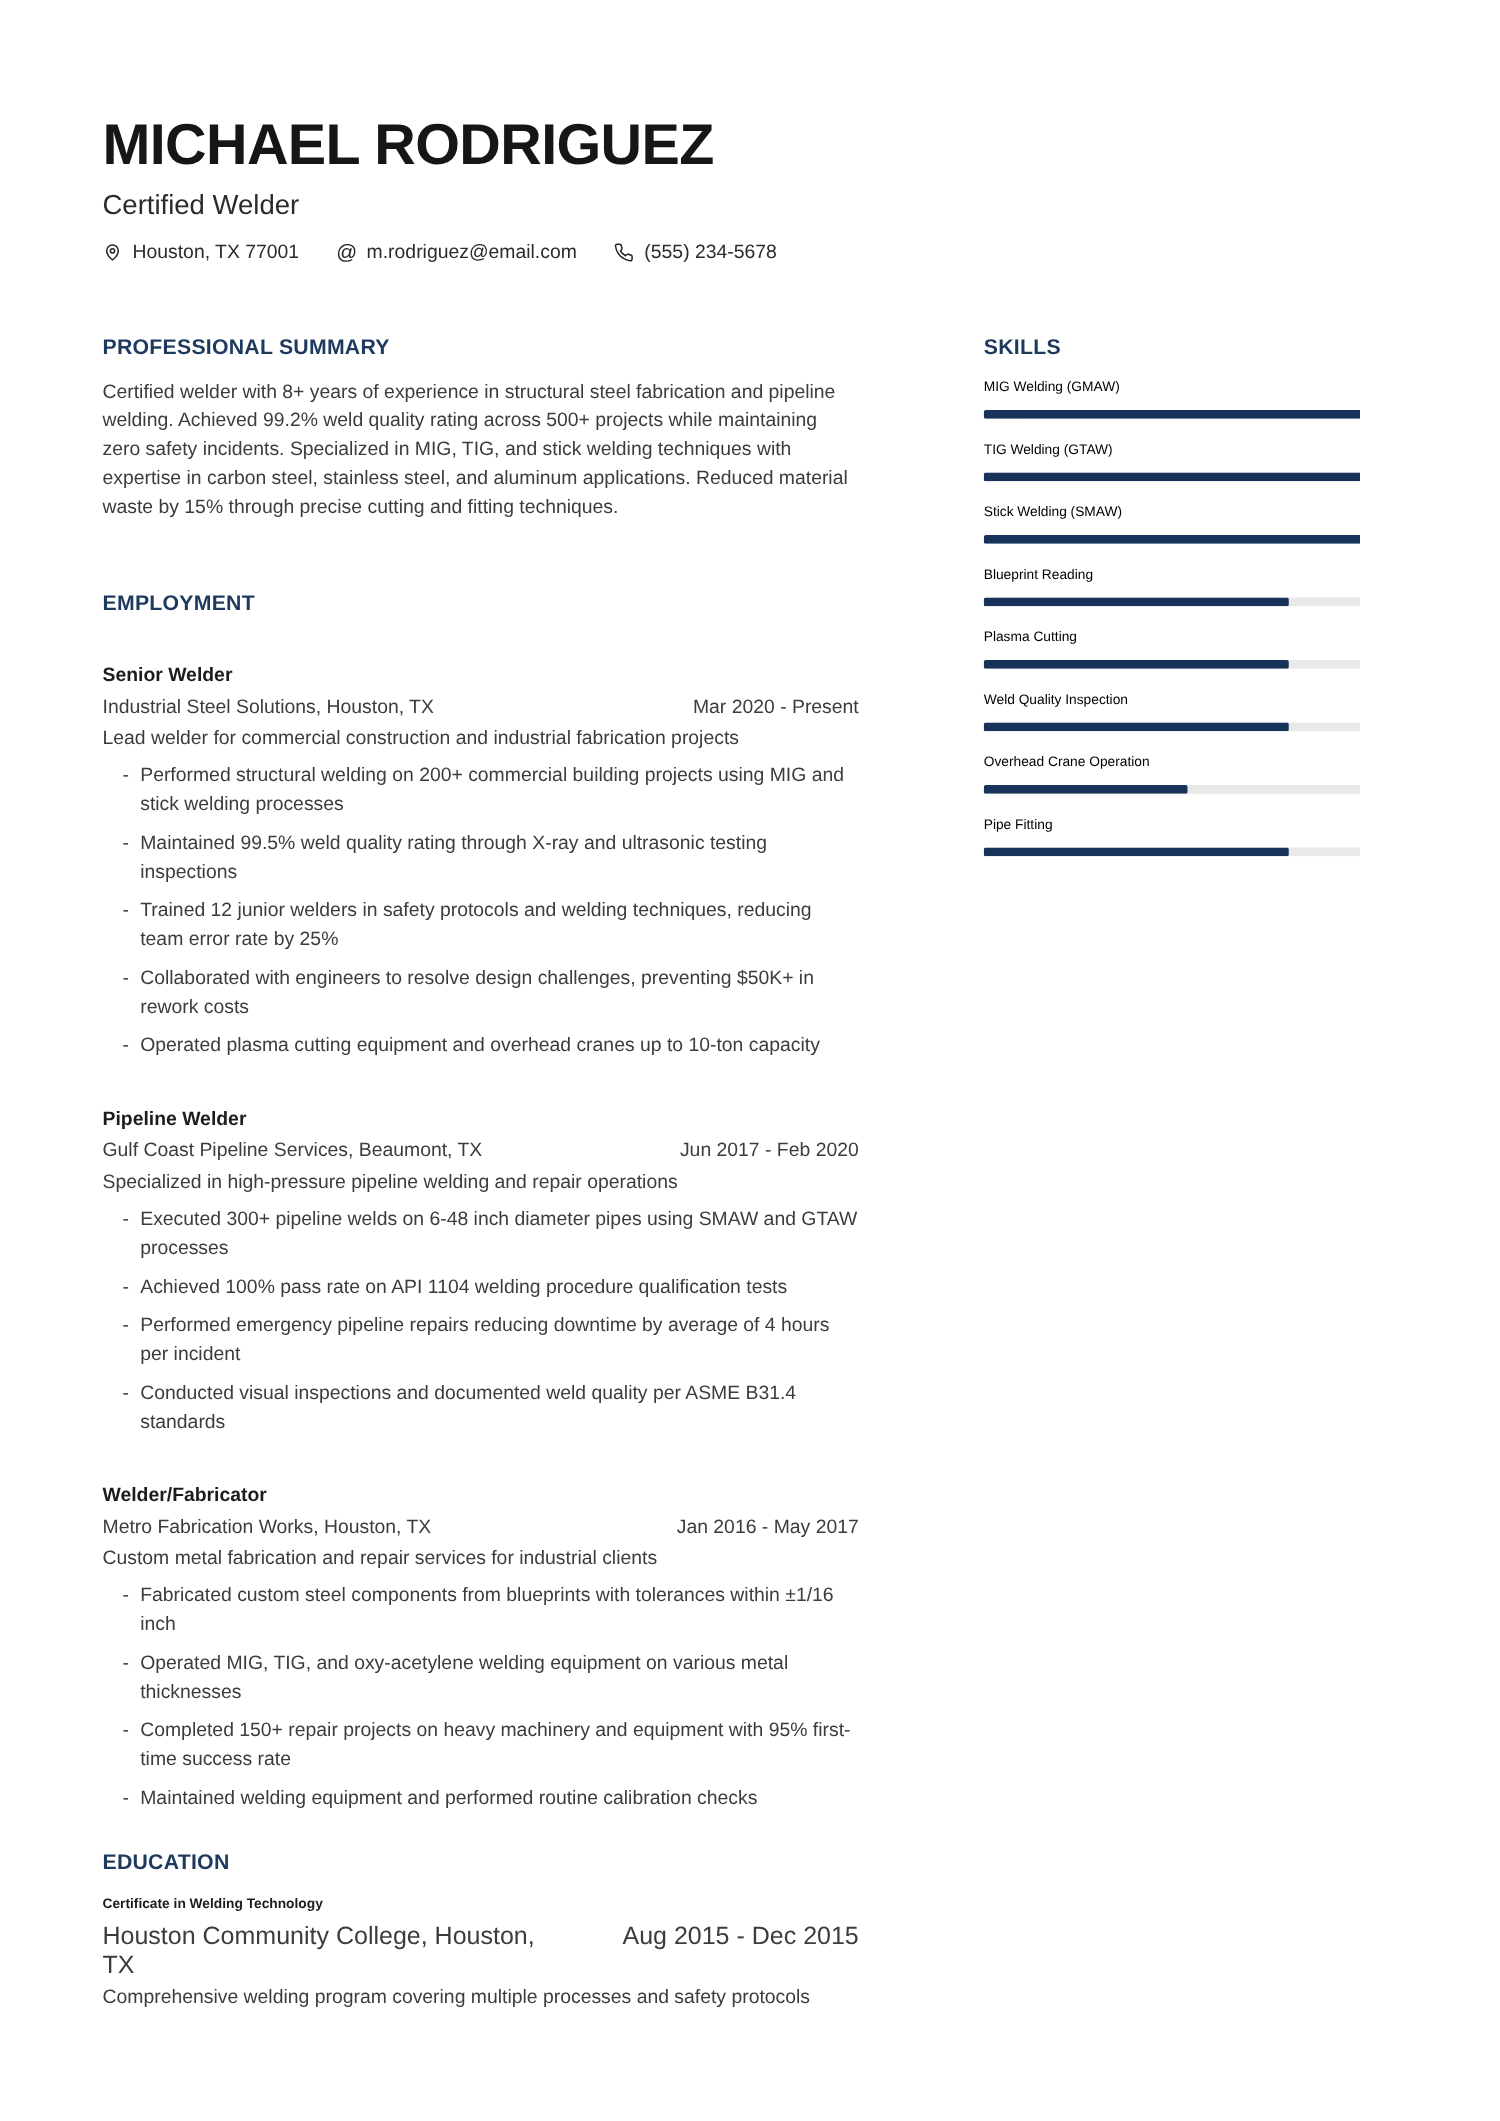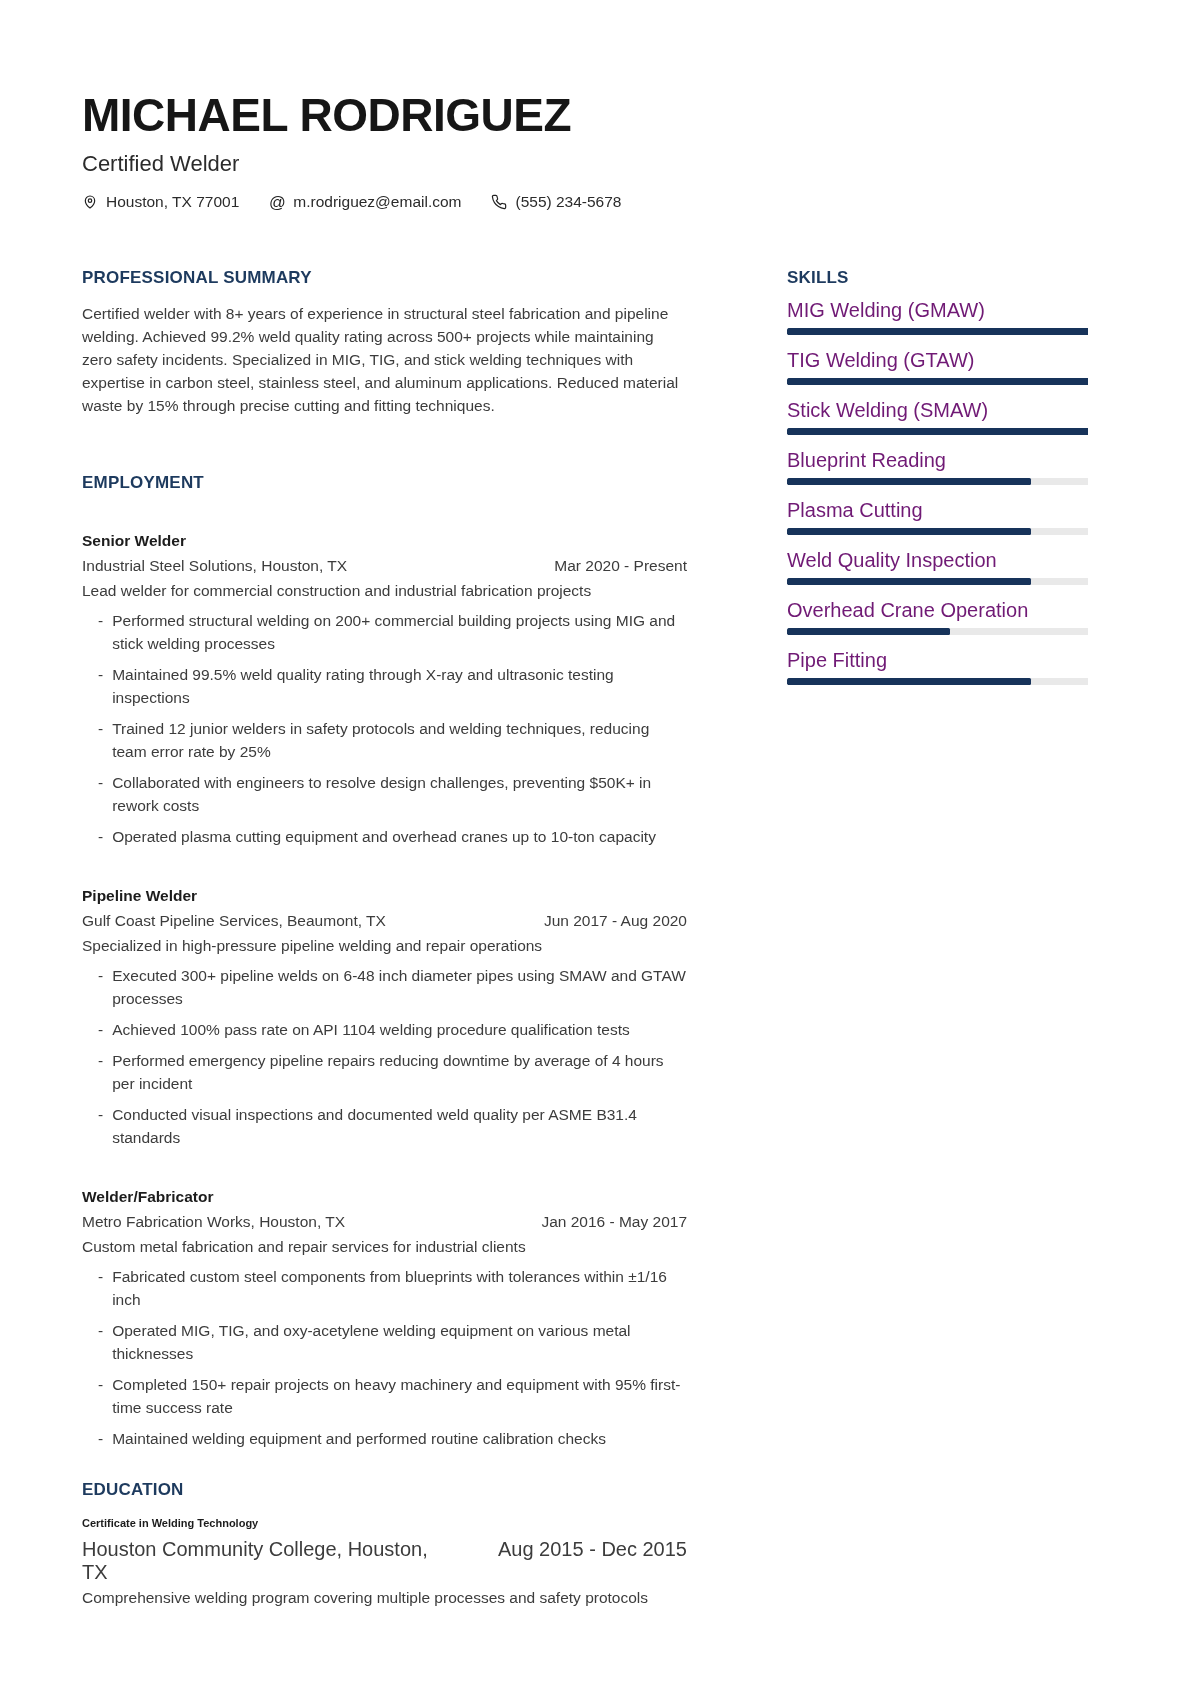--- a/index.html
+++ b/index.html
@@ -42,21 +42,21 @@
   .bullets li { display: flex; gap: 9px; padding-left: 16px; font-size: 15.5px; line-height: 23px; margin-bottom: 8px; color: #3c3c3c; }
   .dash { flex: none; }
 
   .section-education { margin-top: 30px; }
   .edu-degree { font-size: 11px; line-height: 23px; font-weight: 700; color: #1c1c1c; margin-top: 12px; }
   .edu-meta { display: flex; justify-content: flex-start; align-items: baseline; font-size: 20px; line-height: 23px; margin-top: 3px; gap: 28px; }
   .edu-desc { font-size: 15.5px; line-height: 23px; margin-top: 2px; }
 
   .skills-list { margin-top: 12px; }
   .skill-item { margin-bottom: 15px; }
-  .skill-name { font-size: 20px; line-height: 21px; color: #701a75; }
+  .skill-name { font-size: 11px; line-height: 21px; color: #000000; }
   .skill-track { margin-top: 7px; height: 7px; width: 100%; background: #e9e9e9; border-radius: 1.5px; overflow: hidden; }
   .skill-fill { height: 100%; background: #17335a; border-radius: 1.5px; }
 </style>
 </head>
 <body>
 
 <div class="page">
 
   <h1 class="name">MICHAEL RODRIGUEZ</h1>
   <div class="headline">Certified Welder</div>
@@ -125,21 +125,21 @@
                 <span class="dash">-</span>
                 <span>Operated plasma cutting equipment and overhead cranes up to 10-ton capacity</span>
               </li>
           </ul>
         </div>
 
         <div class="job">
           <div class="job-title">Pipeline Welder</div>
           <div class="job-meta">
             <span>Gulf Coast Pipeline Services, Beaumont, TX</span>
-            <span class="job-dates">Jun 2017 - Aug 2020</span>
+            <span class="job-dates">Jun 2017 - Feb 2020</span>
           </div>
           <div class="job-desc">Specialized in high-pressure pipeline welding and repair operations</div>
           <ul class="bullets">
             <li>
                 <span class="dash">-</span>
                 <span>Executed 300+ pipeline welds on 6-48 inch diameter pipes using SMAW and GTAW processes</span>
               </li>
             <li>
                 <span class="dash">-</span>
                 <span>Achieved 100% pass rate on API 1104 welding procedure qualification tests</span>

